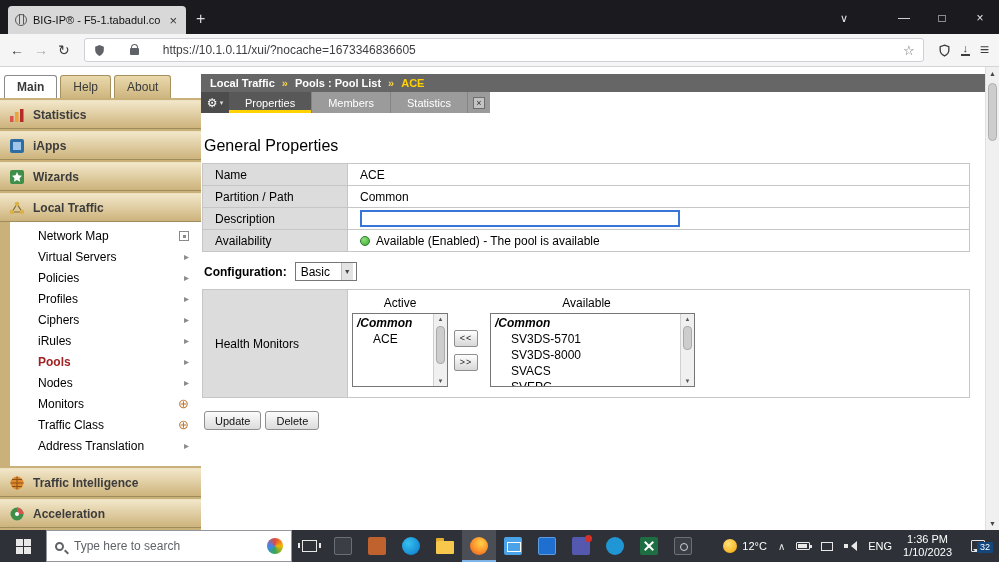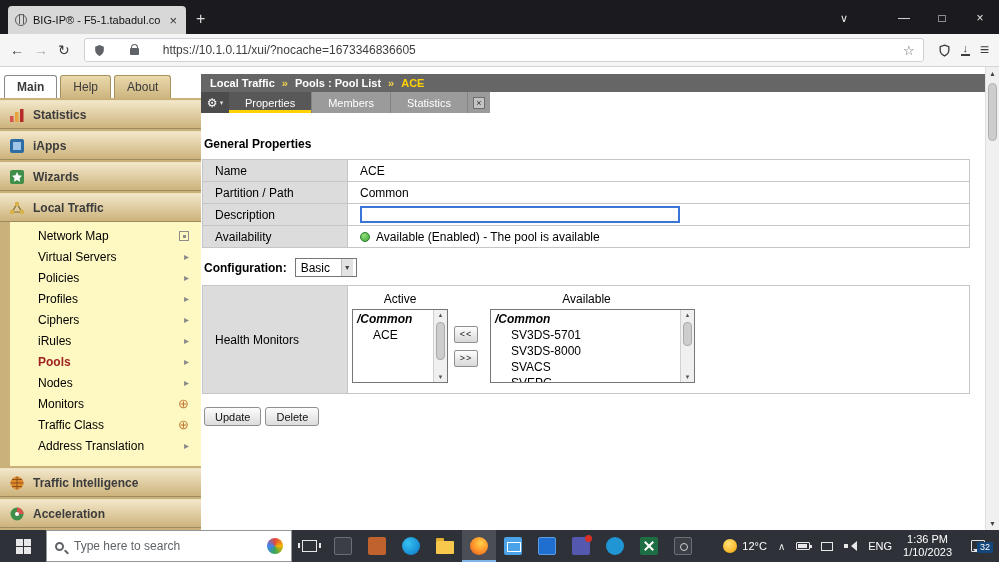--- a/index.html
+++ b/index.html
@@ -37,21 +37,21 @@
 
   
   .sidebar { width:201px; background:#c9b179; display:flex; flex-direction:column; flex-shrink:0; }
   .side-tabs { height:31px; background:#fff; display:flex; align-items:flex-end; padding:5px 0 0 4px; gap:3px; }
   .stab { height:23px; padding:0 12px; display:flex; align-items:center; font-size:12px; color:#3a3a3a;
           background:linear-gradient(#ead9ac,#cdb57f); border:1px solid #a5905e; border-bottom:none; border-radius:3px 3px 0 0; }
   .stab.active { background:#fff; font-weight:bold; border-color:#8a8a8a; }
   .side-section { height:29px; margin-top:2px; background:linear-gradient(#f2e7c9,#cdb37c); border-top:1px solid #ece1c0; border-bottom:1px solid #9f8c5c;
                   display:flex; align-items:center; gap:8px; padding:0 9px; font-weight:bold; font-size:12px; color:#3c3c3c; }
   .side-section svg { flex-shrink:0; }
-  .side-sub { background:#fef9c3; margin-left:10px; padding:3px 0 10px 0; }
+  .side-sub { background:#ffffff; margin-left:10px; padding:3px 0 10px 0; }
   .sub-item { height:21px; display:flex; align-items:center; padding:0 12px 0 28px; font-size:12px; color:#000; position:relative; }
   .sub-item .sub-label { flex:1; }
   .sub-item.selected .sub-label { color:#9e2222; font-weight:bold; }
   .marker.arrow { color:#8a8a8a; font-size:10px; }
   .marker.plus { color:#c07830; font-size:13px; line-height:13px; }
   .map-marker { width:10px; height:10px; border:1px solid #8a8a8a; position:relative; }
   .map-marker::after { content:""; position:absolute; left:3px; top:3px; width:3px; height:3px; background:#8a8a8a; }
   .side-fill { flex:1; background:#c9b179; }
 
   
@@ -61,21 +61,21 @@
   .crumb-current { color:#ffd200; }
   .tabstrip { height:21px; display:flex; }
   .gear-box { width:28px; background:#4c4c4c; color:#fff; display:flex; align-items:center; justify-content:center; gap:2px; font-size:12px; }
   .gear-caret { font-size:7px; color:#ddd; }
   .ct { padding:0 16px; display:flex; align-items:center; color:#fff; font-size:11px; background:#9b9b9b; border-right:1px solid #848484; }
   .ct.active { background:#585858; box-shadow:inset 0 -3px 0 #ffd200; }
   .strip-close { width:22px; background:#9b9b9b; display:flex; align-items:center; justify-content:center; }
   .strip-close .xbox { width:12px; height:12px; background:#c4c4c4; border:1px solid #6e6e6e; color:#333; font-size:9px; line-height:10px; text-align:center; }
 
   .content { padding:0 0 0 1px; }
-  .section-heading { font-size:12px; font-weight:bold; margin:24px 0 8px 2px; color:#000; }
+  .section-heading { font-size:16px; font-weight:normal; margin:24px 0 8px 2px; color:#000; }
 
   table.props { border-collapse:collapse; width:768px; font-size:12px; table-layout:fixed; }
   table.props td { border:1px solid #c6c6c6; height:22px; padding:0 12px; background:#fff; }
   table.props td.lbl { background:#dcdcdc; width:145px; border-color:#c6c6c6; }
   .desc-input { width:320px; height:17px; border:2px solid #3875d7; font-size:12px; padding:0 3px; outline:none; font-family:"Liberation Sans", sans-serif; }
   .avail-cell { display:flex; align-items:center; gap:6px; }
   .status-dot { width:10px; height:10px; border-radius:50%; background:radial-gradient(circle at 35% 30%, #8fe07a, #3fa934); border:1px solid #2e7d32; flex-shrink:0; }
 
   .config-row { margin:10px 0 8px 2px; display:flex; align-items:center; gap:8px; font-size:12px; }
   .config-label { font-weight:bold; }

